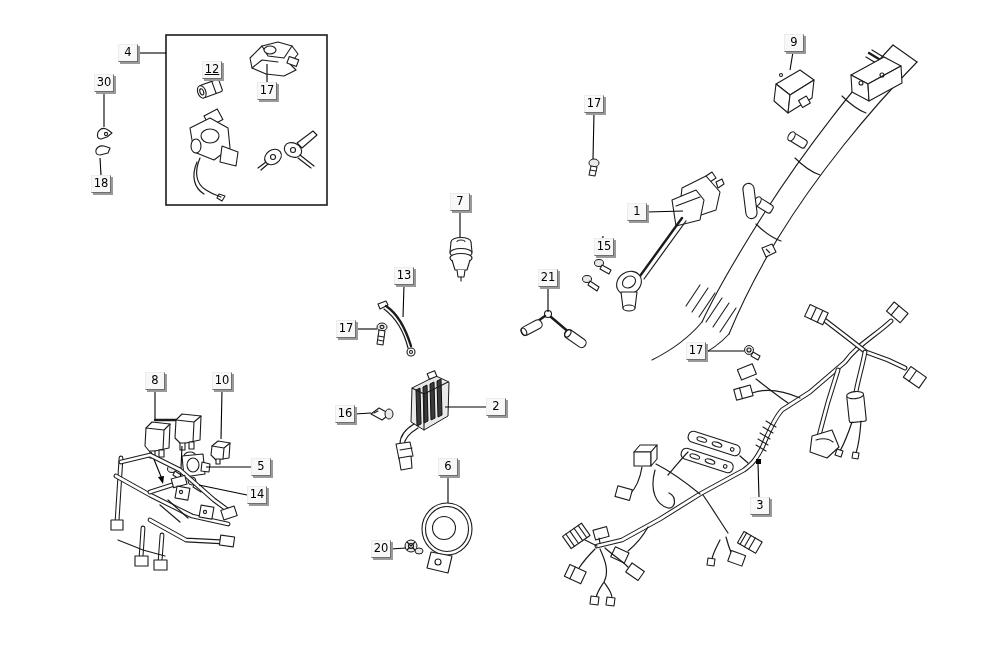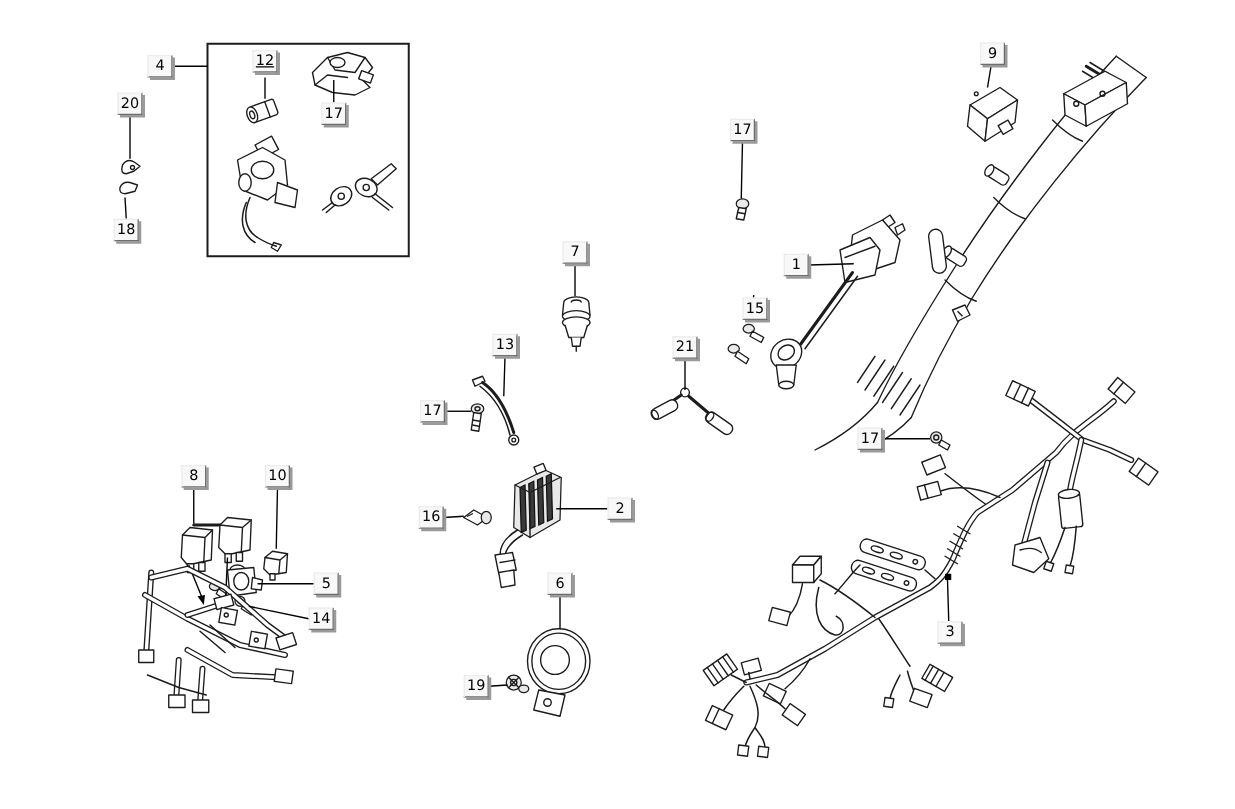--- a/index.html
+++ b/index.html
@@ -446,36 +446,36 @@
         <polyline points="155,390 155,419" class="leader"></polyline>
         <polyline points="222,390 221,439" class="leader"></polyline>
         <polyline points="251,467 206,467" class="leader"></polyline>
         <polyline points="247,495 199,485" class="leader"></polyline>
         <polyline points="759,497 758,464" class="leader"></polyline>
       </g>
 </svg>
 
   <div id="labels">
       <div class="lbl" style="left: 118px; top: 44px;">4</div>
-      <div class="lbl" style="left: 202px; top: 40px; text-decoration: underline;">12</div>
+      <div class="lbl" style="left: 202px; top: 61px; text-decoration: underline;">12</div>
       <div class="lbl" style="left: 257px; top: 82px;">17</div>
-      <div class="lbl" style="left: 94px; top: 74px;">20</div>
+      <div class="lbl" style="left: 94px; top: 74px;">30</div>
       <div class="lbl" style="left: 91px; top: 175px; text-align: center;">18</div>
       <div class="lbl" style="left: 450px; top: 193px;">7</div>
       <div class="lbl" style="left: 584px; top: 95px;">17</div>
       <div class="lbl" style="left: 784px; top: 34px;">9</div>
       <div class="lbl" style="left: 627px; top: 203px;">1</div>
       <div class="lbl" style="left: 594px; top: 218px; margin-top: 20px;">15</div>
       <div class="lbl" style="left: 538px; top: 269px;">21</div>
       <div class="lbl" style="left: 394px; top: 267px;">13</div>
       <div class="lbl" style="left: 336px; top: 320px;">17</div>
       <div class="lbl" style="left: 335px; top: 405px;">16</div>
       <div class="lbl" style="left: 486px; top: 398px;">2</div>
       <div class="lbl" style="left: 438px; top: 458px;">6</div>
-      <div class="lbl" style="left: 371px; top: 540px;">19</div>
+      <div class="lbl" style="left: 371px; top: 540px;">20</div>
       <div class="lbl" style="left: 686px; top: 342px;">17</div>
       <div class="lbl" style="left: 145px; top: 372px;">8</div>
       <div class="lbl" style="left: 212px; top: 372px; text-align: center;">10</div>
       <div class="lbl" style="left: 251px; top: 458px;">5</div>
       <div class="lbl" style="left: 247px; top: 486px;">14</div>
       <div class="lbl" style="left: 750px; top: 497px;">3</div>
     </div>
 </div>
 
 </body></html>

